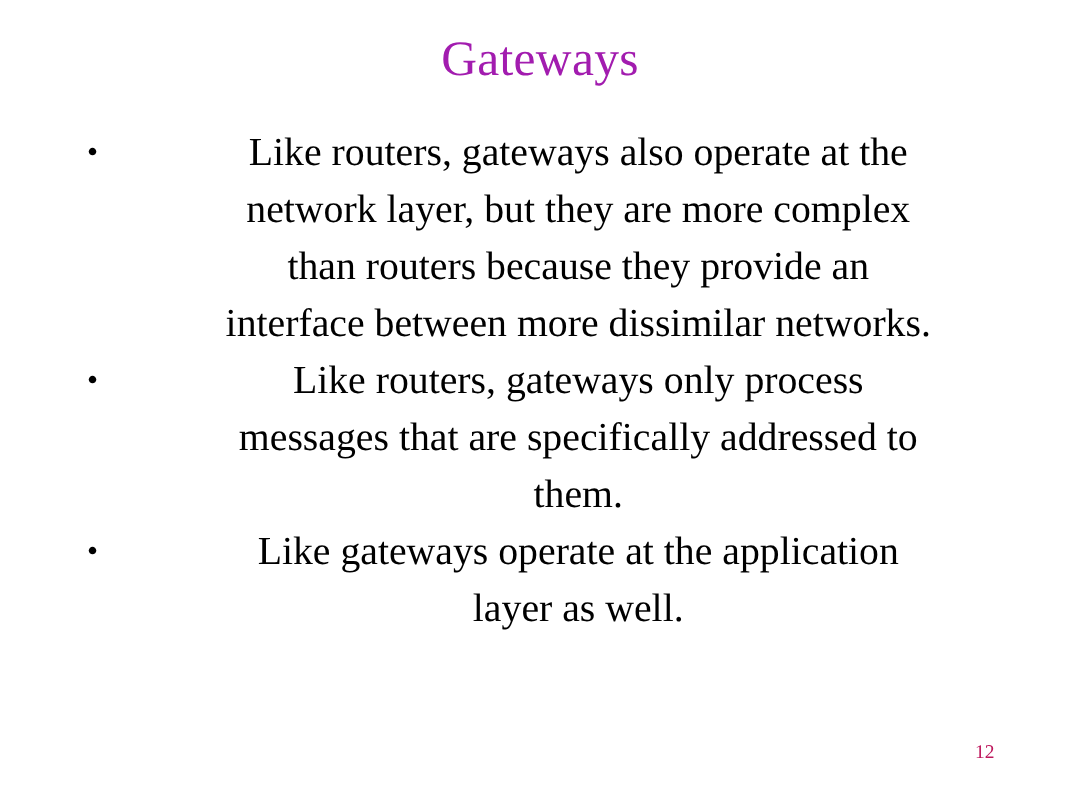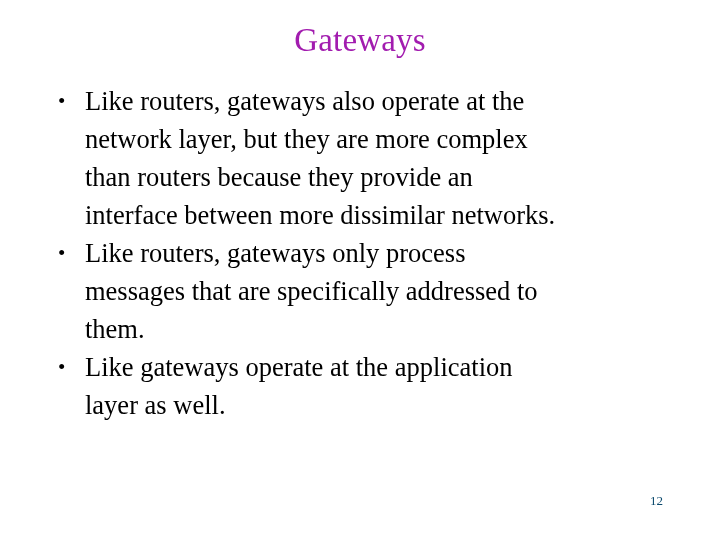--- a/index.html
+++ b/index.html
@@ -63,30 +63,31 @@
     width: 20px;
     line-height: 38px;
     font-size: 21px;
     color: #000000;
     text-align: left;
   }
 
   .bullet-text {
     display: block;
     white-space: pre-line;
+    text-align: center;
   }
 
   .page-number {
     position: absolute;
     right: 57px;
     top: 493px;
     font-family: "Liberation Serif", "DejaVu Serif", serif;
     font-size: 13px;
     line-height: 16px;
-    color: #0c4a6e;
+    color: #be185d;
     text-align: left;
   }
 </style>
 </head>
 <body>
 
 <div class="slide">
 
   <div class="slide-title">Gateways</div>
 

